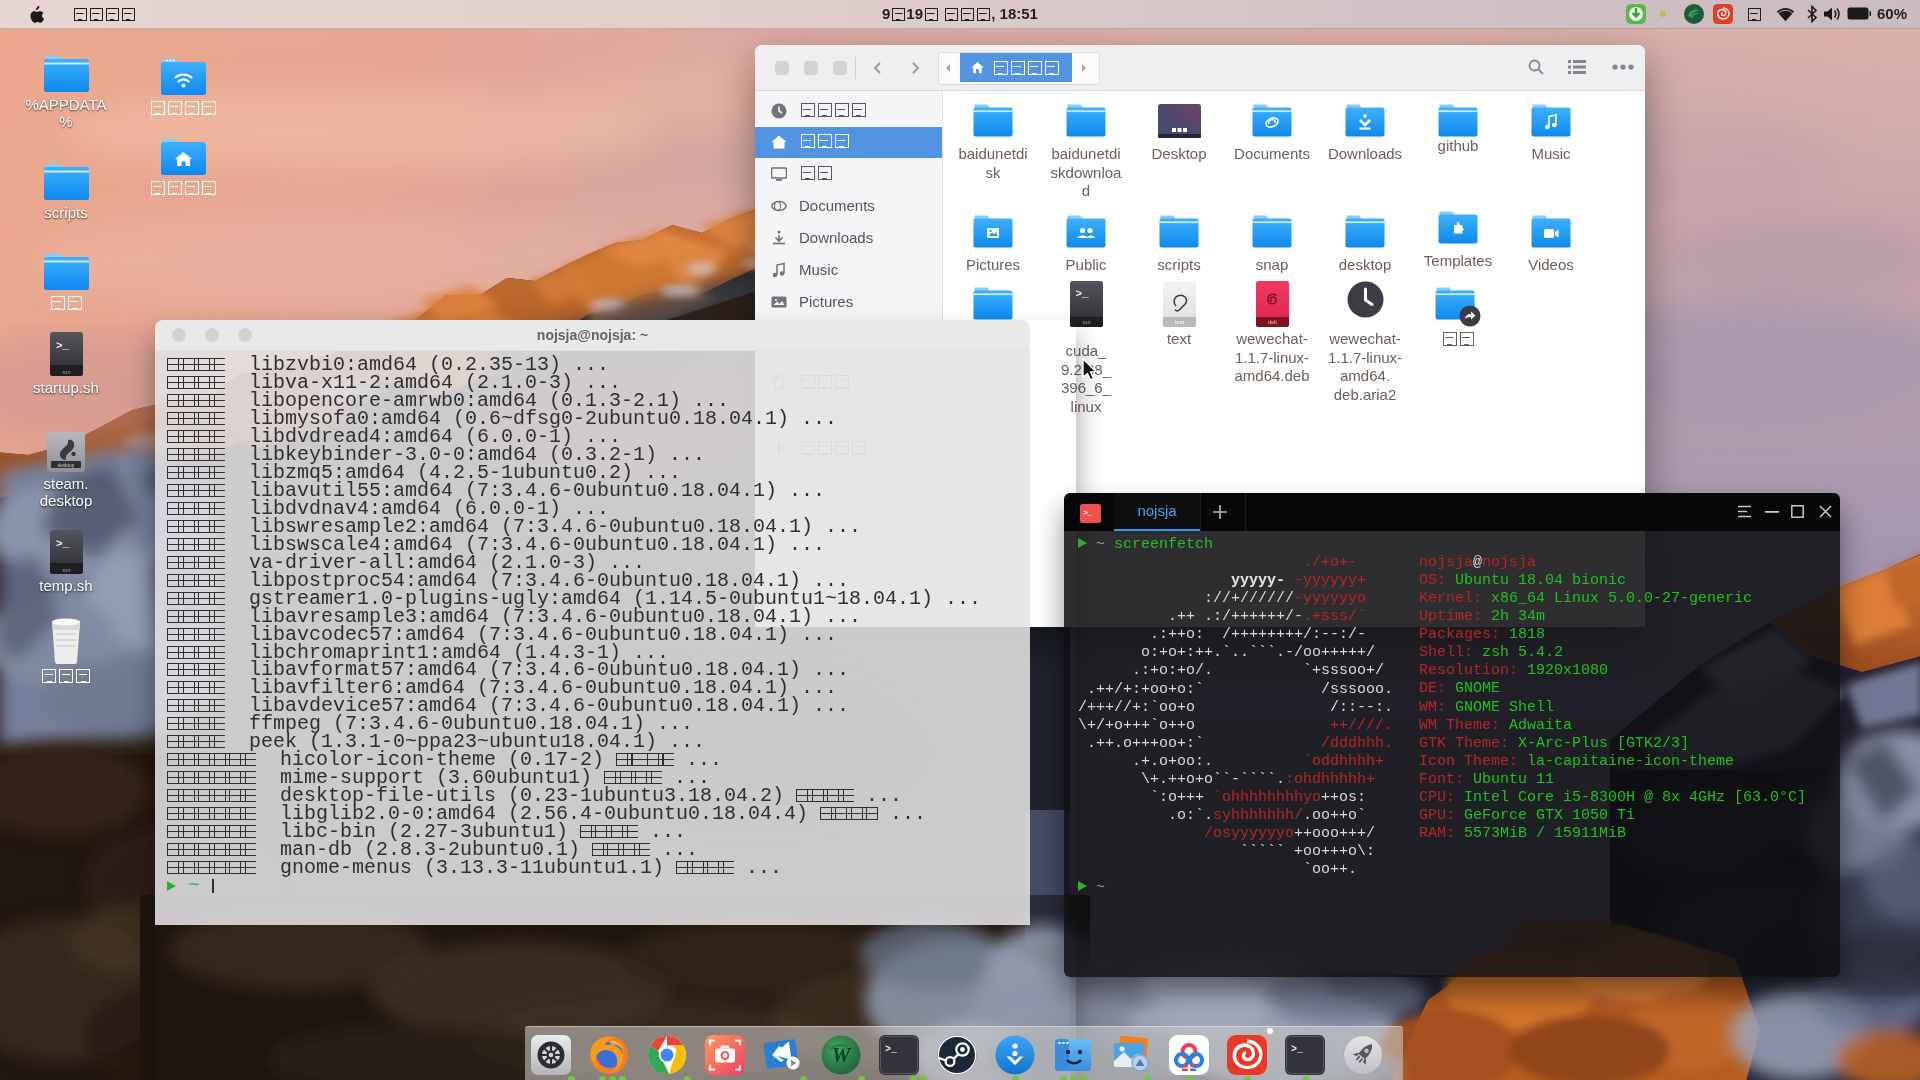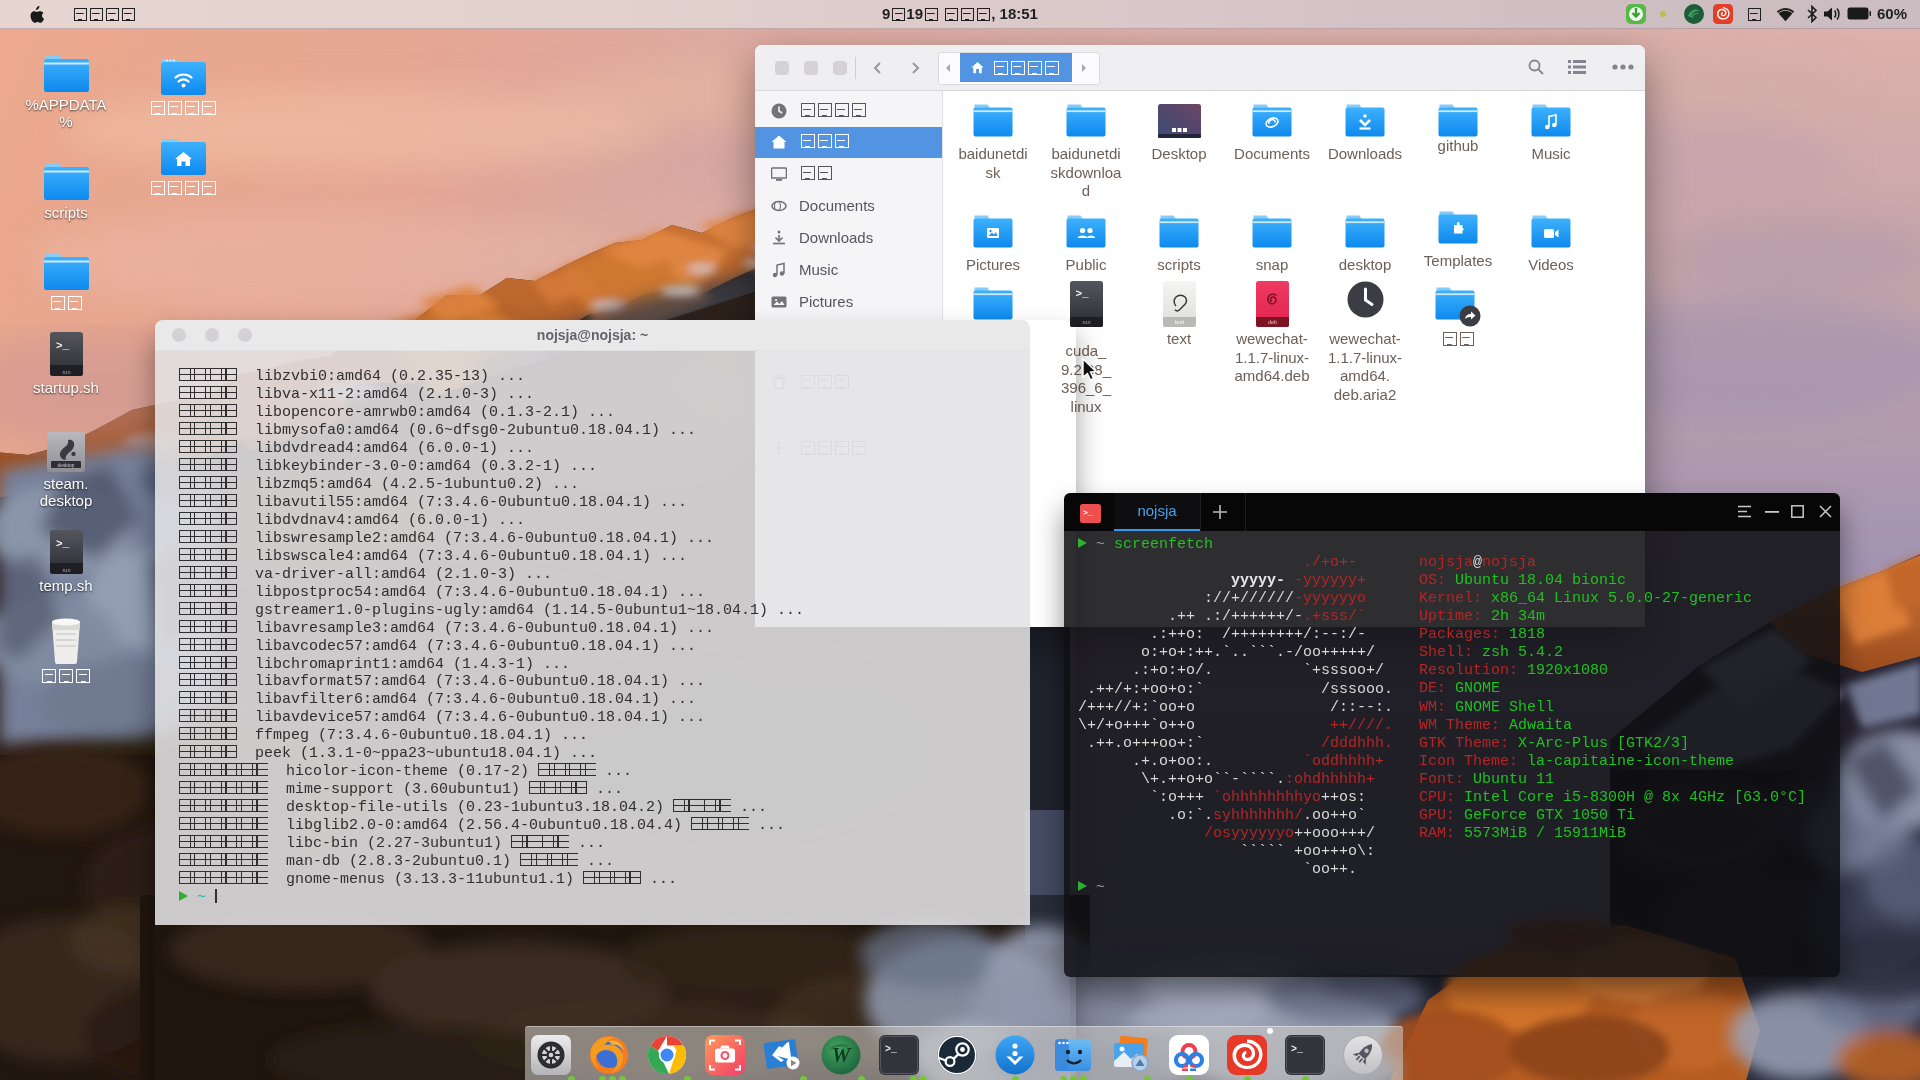--- a/index.html
+++ b/index.html
@@ -23,21 +23,21 @@
 .srow .ic{position:absolute;left:16px;top:7px;width:16px;height:16px;opacity:.8;}
 .srow.sel .ic{opacity:1;}
 .srow .tx{position:absolute;left:44px;top:6px;}
 .srow.sel{background:#5294e2;color:#fff;}
 .fitem{position:absolute;width:92px;text-align:center;color:#6d6059;font-size:15px;line-height:18.6px;}
 .fitem .fic{display:block;margin:0 auto;}
 
 #lterm{left:155px;top:320px;width:875px;height:782px;border-radius:8px 8px 2px 2px;box-shadow:0 16px 28px rgba(0,0,0,.38);z-index:10;padding-left:46px;}
 #lthead{position:absolute;left:0;top:0;width:875px;height:30px;background:#eae9ea;border-radius:8px 8px 0 0;border-bottom:1px solid #cfcdd0;}
 #ltbody{position:absolute;left:0;top:30px;width:875px;height:575px;background:rgba(228,227,229,.88);}
-#ltbody pre{margin:16px;padding:2px 0 0 8px;font-family:"Liberation Mono",monospace;font-size:15px;line-height:17.97px;color:#2f2f31;}
+#ltbody pre{margin:4px;padding:2px 0 0 8px;font-family:"Liberation Mono",monospace;font-size:20px;line-height:17.97px;color:#2f2f31;}
 .tcirc{position:absolute;top:8px;width:14px;height:14px;border-radius:50%;background:#d3d1d3;}
 
 #dterm{left:1064px;top:493px;width:776px;height:484px;border-radius:6px;box-shadow:0 16px 28px rgba(0,0,0,.45);z-index:10;}
 #dthead{position:absolute;left:0;top:0;width:776px;height:38px;background:#070708;border-radius:6px 6px 0 0;}
 #dtbody{position:absolute;left:0;top:38px;width:776px;height:446px;background:rgba(15,15,18,.87);border-radius:0 0 6px 6px;}
 #dtbody pre{position:absolute;margin:0;font-family:"Liberation Mono",monospace;font-size:15px;line-height:18.06px;}
 
 #dock{left:525px;top:1026px;width:878px;height:54px;background:rgba(203,201,198,.58);border-top:1px solid rgba(255,255,255,.4);border-radius:3px 3px 0 0;z-index:30;}
 .dk{position:absolute;top:8px;width:40px;height:40px;}
 .gdot{position:absolute;top:49px;width:7px;height:7px;border-radius:50%;background:#74c53c;}

